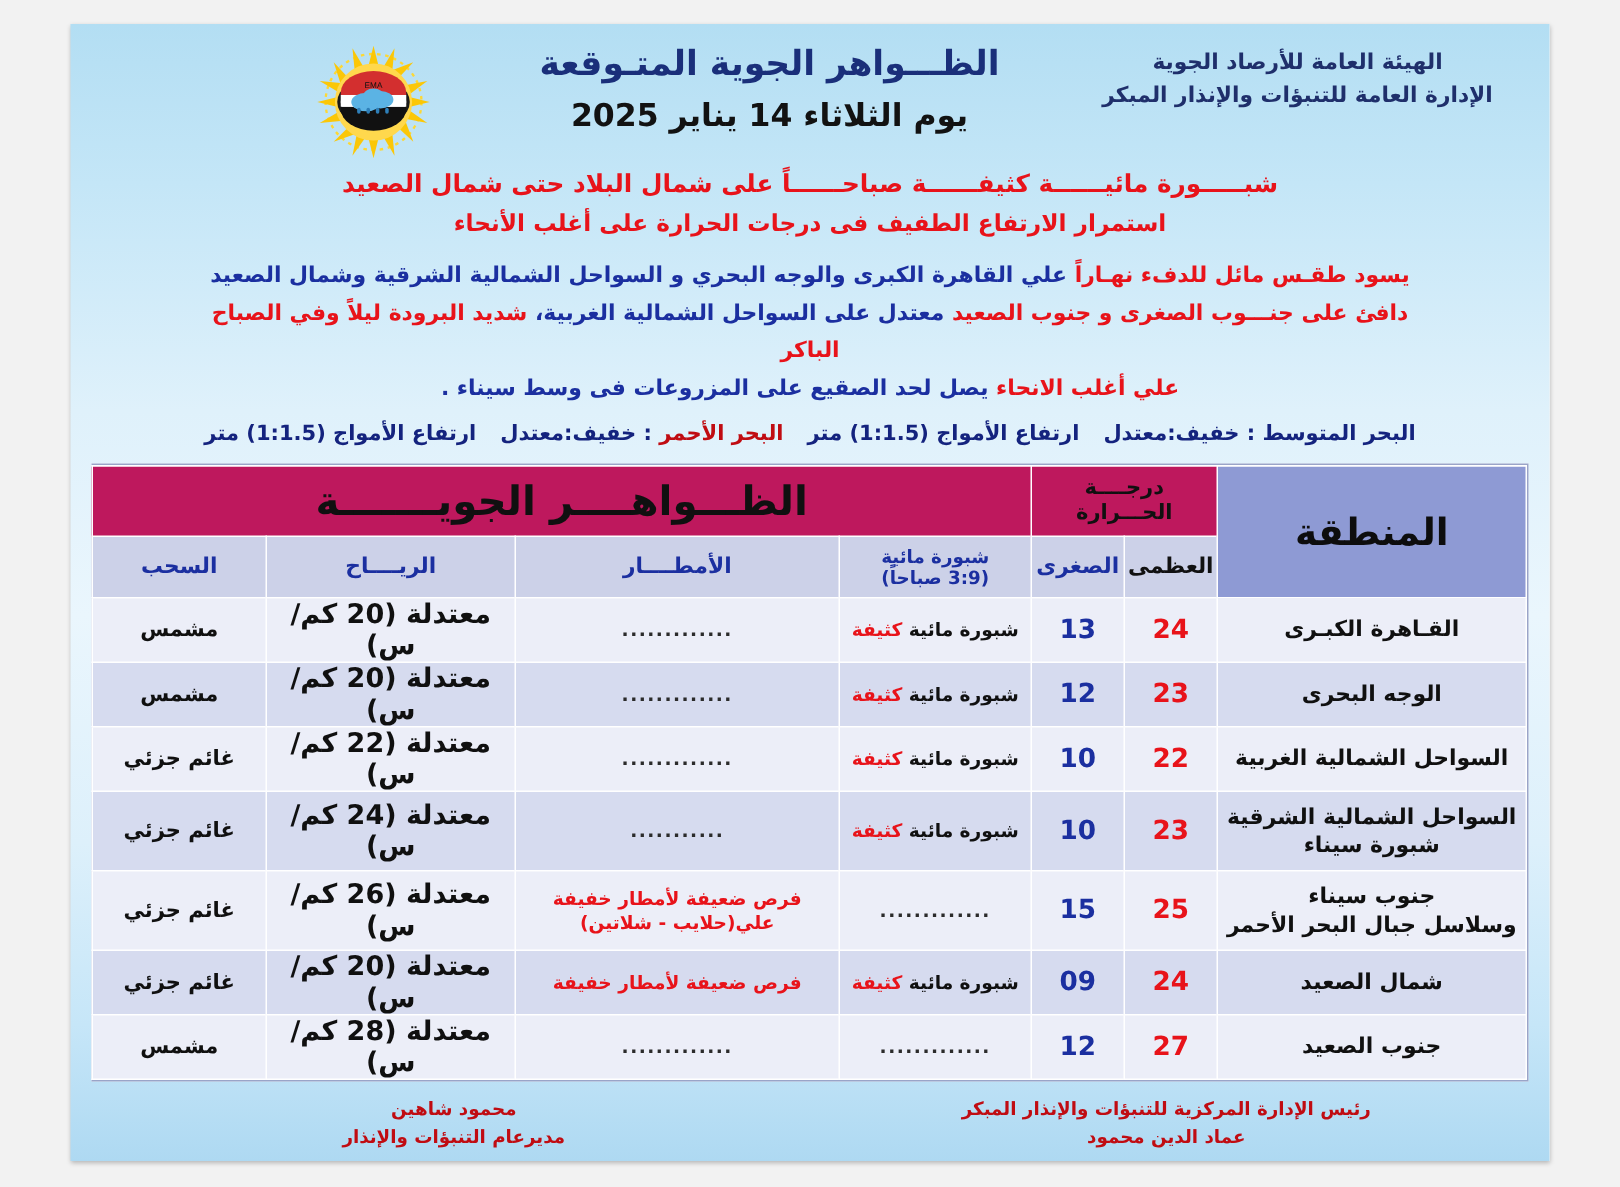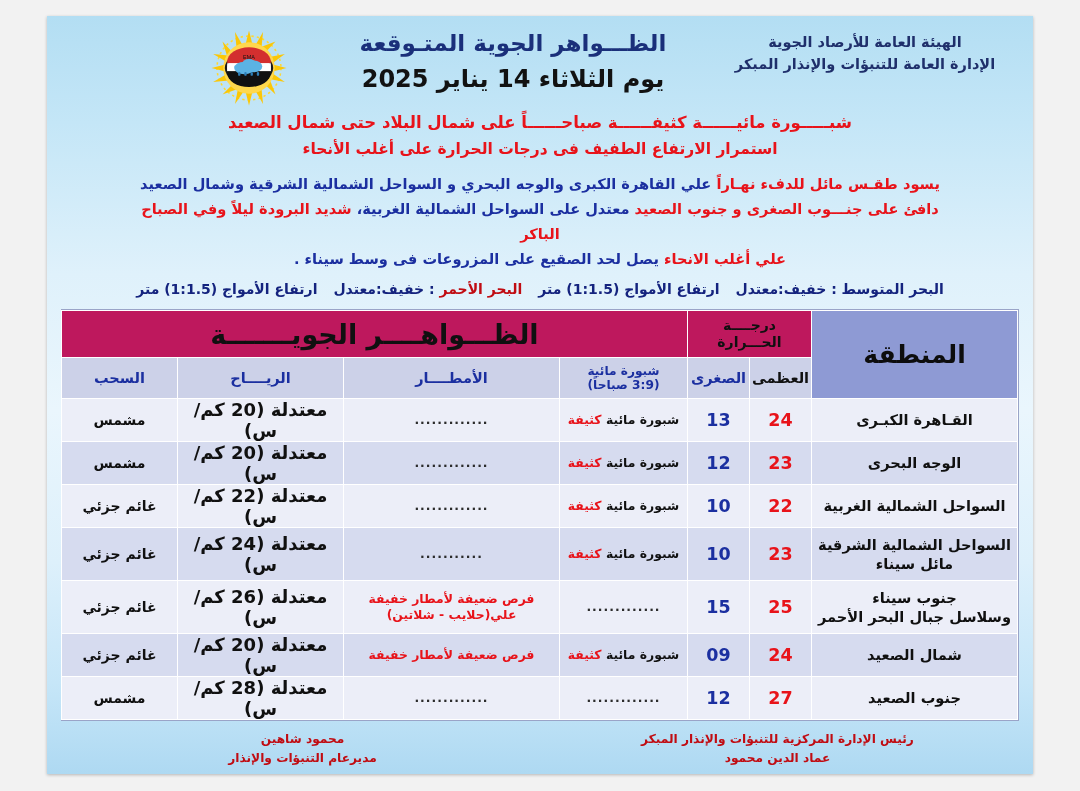--- a/index.html
+++ b/index.html
@@ -59,21 +59,21 @@
     color: #1a2f7a;
     font-weight: bold;
     font-size: 23px;
     letter-spacing: 0.5px;
     white-space: nowrap;
   }
   .date-line {
     margin-top: 9px;
     color: #121212;
     font-weight: bold;
-    font-size: 24px;
+    font-size: 21px;
     white-space: nowrap;
   }
 
   
   .logo {
     position: absolute;
     right: 745px;
     top: 13px;
     width: 78px;
     height: 78px;
@@ -374,21 +374,21 @@
             <td class="fog"><span>شبورة مائية </span><span class="rd">كثيفة</span></td>
             <td class="rain">
               <div class="dots">.............</div>
             </td>
             <td class="wind">معتدلة (22 كم/س)</td>
             <td class="cloud">غائم جزئي</td>
           </tr>
           <tr class="r-even tall">
             <td class="region">
               <div>السواحل الشمالية  الشرقية</div>
-              <div>مائل سيناء</div>
+              <div>شبورة سيناء</div>
             </td>
             <td class="tmax">23</td>
             <td class="tmin">10</td>
             <td class="fog"><span>شبورة مائية </span><span class="rd">كثيفة</span></td>
             <td class="rain">
               <div class="dots">...........</div>
             </td>
             <td class="wind">معتدلة (24 كم/س)</td>
             <td class="cloud">غائم جزئي</td>
           </tr>

